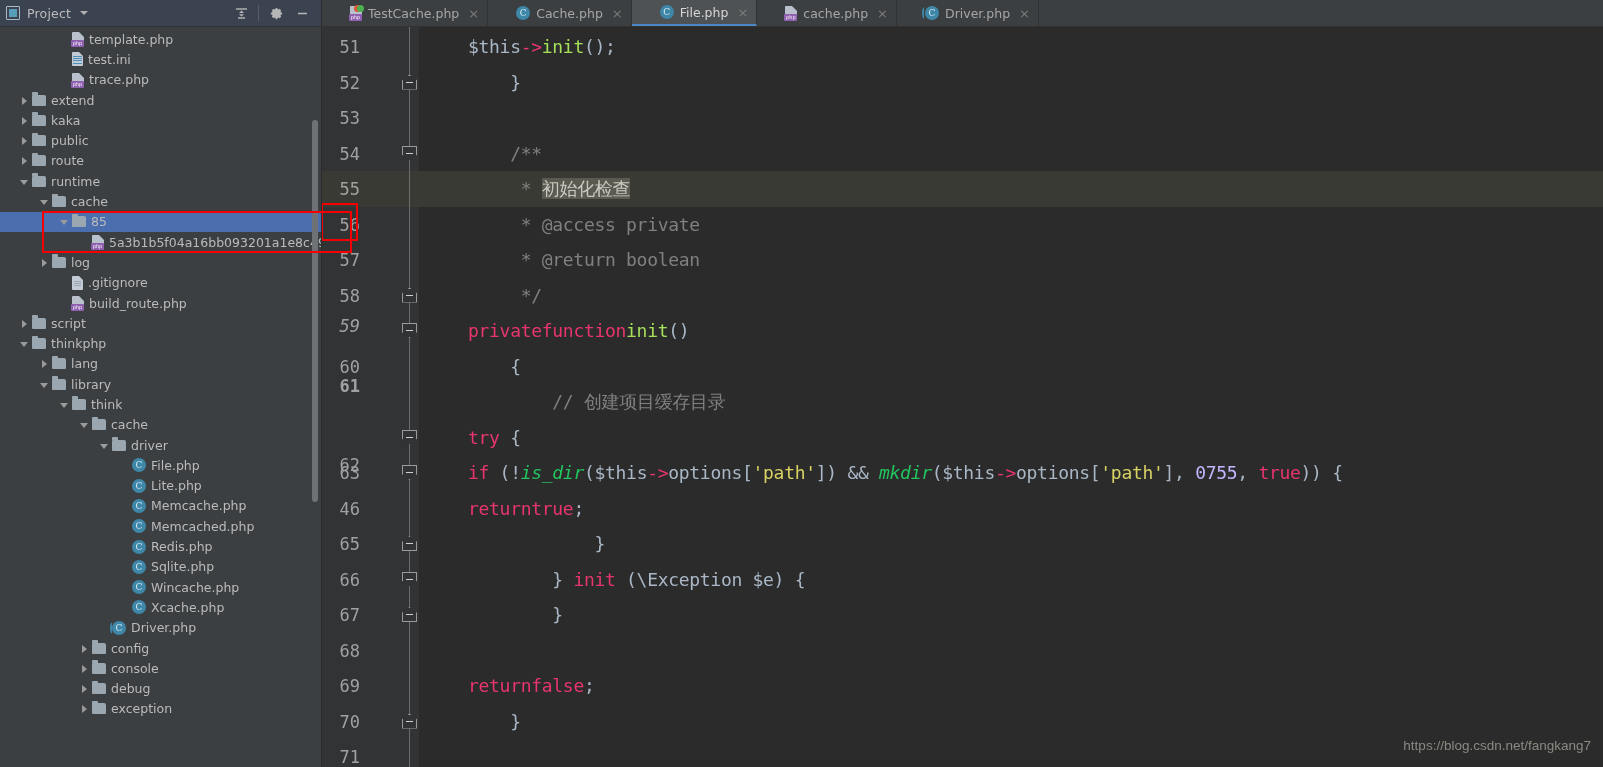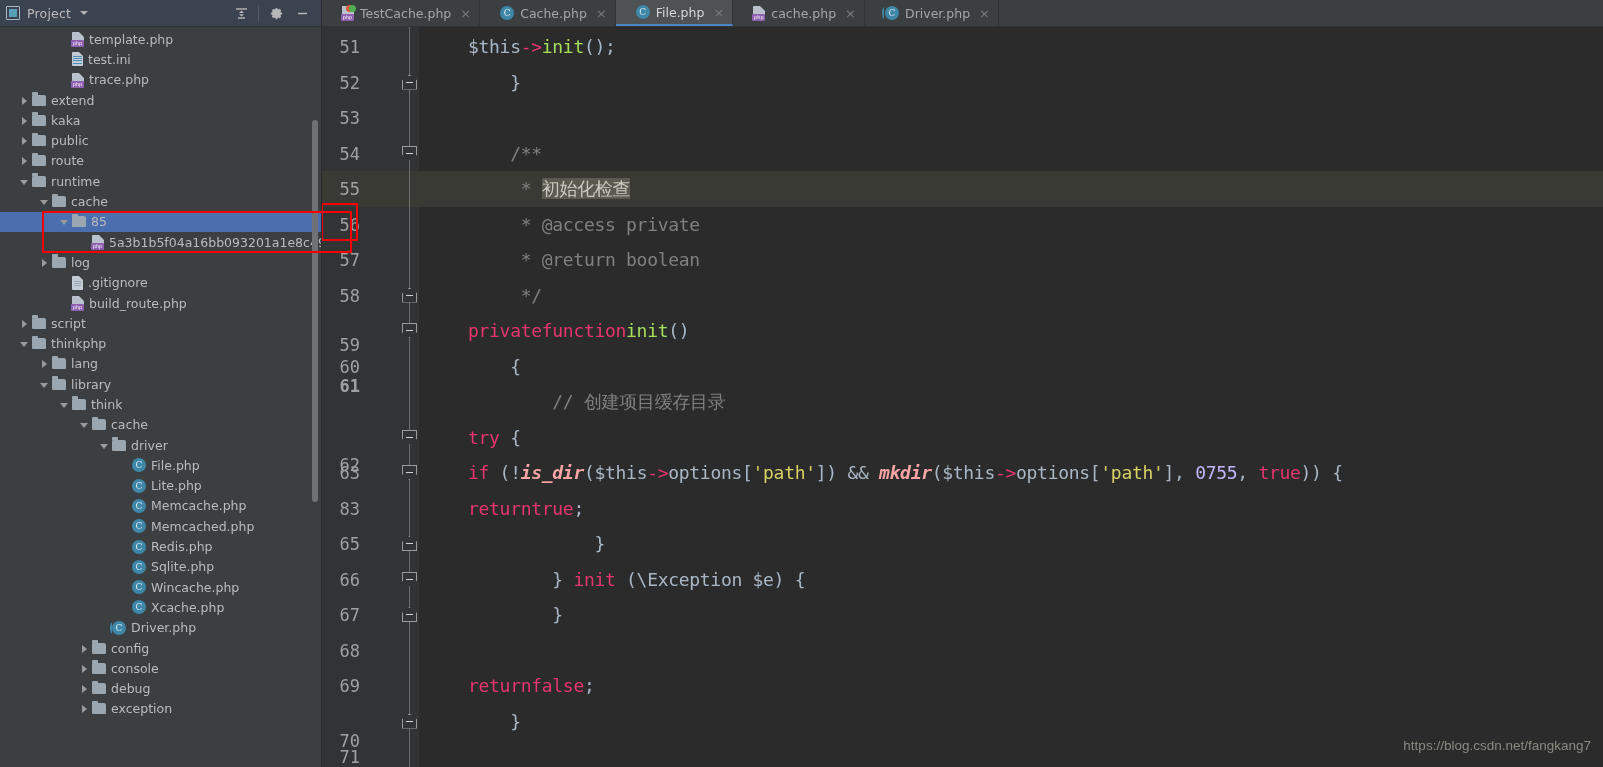--- a/index.html
+++ b/index.html
@@ -123,21 +123,21 @@
     background:#6e7175; border-radius:3px; z-index:20;
   }
 
   
   .editor{ flex:1; height:767px; display:flex; flex-direction:column; background:#2b2b2b; position:relative; }
   .tabs{
     height:27px; background:#3c3f41; display:flex; align-items:stretch; flex-shrink:0;
     border-bottom:1px solid #323232;
   }
   .tab{
-    display:flex; align-items:center; padding:0 8px 0 20px; gap:6px;
+    display:flex; align-items:center; padding:0 8px 0 28px; gap:6px;
     font-size:12.5px; color:#a6a6a6; position:relative; border-right:1px solid #323232;
   }
   .tab.active{ background:#4e5254; color:#d6d6d6; border-bottom:2px solid #4a88c7; }
   .tab .close{ color:#7c7c7c; font-size:13px; margin-left:3px; }
   .tab-php{
     width:12px;height:14px;position:relative; background:#b9c2cc; border-radius:1px; flex-shrink:0;
   }
   .tab-php:before{
     content:""; position:absolute; right:0; top:0; border-left:5px solid transparent;
     border-top:5px solid #3c3f41;
@@ -193,21 +193,21 @@
     font-family:"DejaVu Sans Mono", monospace; color:#a9b7c6; white-space:pre;
     display:flex; align-items:center; padding-left:49px; letter-spacing:-0.3px;
   }
   .curline-band{ position:absolute; left:0; right:0; height:35.5px; background:#3a3a35; }
   .pink{ color:#e8356d; }
   .fn{ color:#a5e05a; }
   .cmt{ color:#808080; }
   .str{ color:#d8d264; }
   .num{ color:#c4b5fd; }
   .var{ color:#a9b7c6; }
-  .ital{ color:#fca5a5; font-style:italic;font-weight:bold; }
+  .ital{ color:#22c55e; font-style:italic; }
   .arrow-op{ color:#e8356d; }
   .sel-cn{ background:#5a5a50; }
 
   .watermark{
     position:absolute; right:12px; bottom:14px; font-size:13.5px; color:#8a8a82;
     font-family:"Liberation Sans", sans-serif; z-index:30;
   }
 </style>
 </head>
 <body>
@@ -493,32 +493,32 @@
           <div class="hl" style="top: 144px;"></div>
         <div class="foldline"></div>
       <div class="gnum" style="top: 10px;">51</div>
           <div class="gnum" style="top: 45.5px;">52</div>
           <div class="gnum" style="top: 81px;">53</div>
           <div class="gnum" style="top: 116.5px;">54</div>
           <div class="gnum" style="top: 152px;">55</div>
           <div class="gnum" style="top: 187.5px;">56</div>
           <div class="gnum" style="top: 223px;">57</div>
           <div class="gnum" style="top: 258.5px;">58</div>
-          <div class="gnum" style="top: 308px;">59</div>
+          <div class="gnum" style="top: 289px; font-style: italic;">59</div>
           <div class="gnum" style="top: 329.5px;">60</div>
           <div class="gnum" style="top: 349px; font-weight: bold;">61</div>
           <div class="gnum" style="top: 400.5px; margin-top: 27px;">62</div>
           <div class="gnum" style="top: 436px;">63</div>
-          <div class="gnum" style="top: 471.5px;">83</div>
+          <div class="gnum" style="top: 471.5px;">46</div>
           <div class="gnum" style="top: 507px;">65</div>
           <div class="gnum" style="top: 542.5px;">66</div>
           <div class="gnum" style="top: 578px;">67</div>
           <div class="gnum" style="top: 613.5px;">68</div>
           <div class="gnum" style="top: 649px;">69</div>
-          <div class="gnum" style="top: 684.5px; margin-top: 19px;">70</div>
+          <div class="gnum" style="top: 684.5px;">70</div>
           <div class="gnum" style="top: 720px;">71</div>
           <div class="fold end" style="top: 47.5px;">
             <div class="shape"></div>
           </div>
           <div class="fold start" style="top: 118.5px;">
             <div class="shape"></div>
           </div>
           <div class="fold end" style="top: 260.5px;">
             <div class="shape"></div>
           </div>

